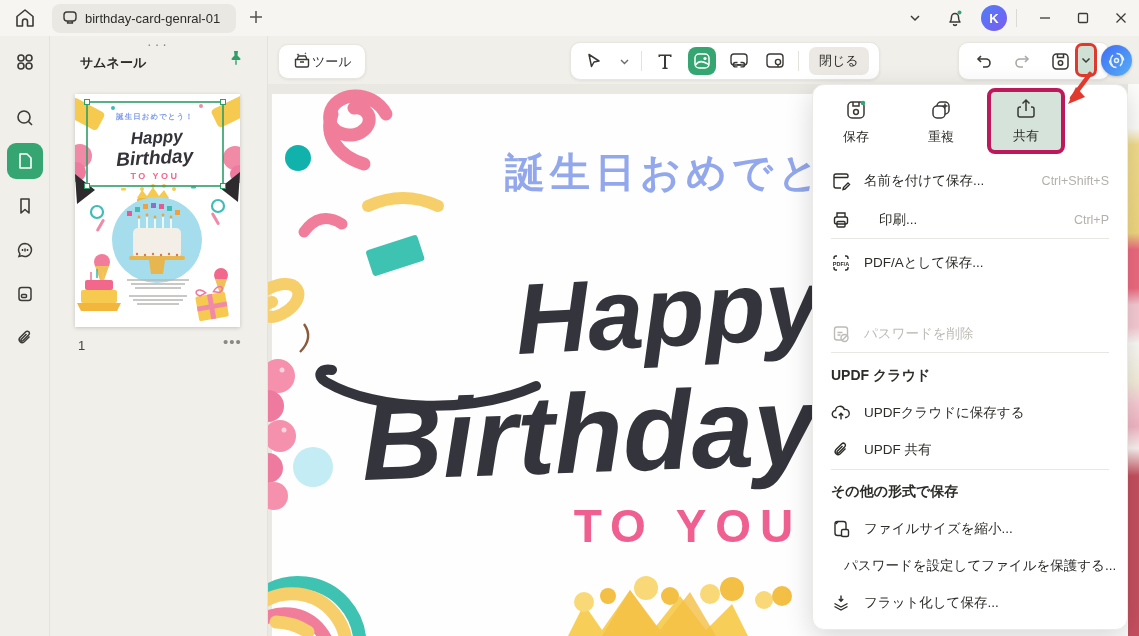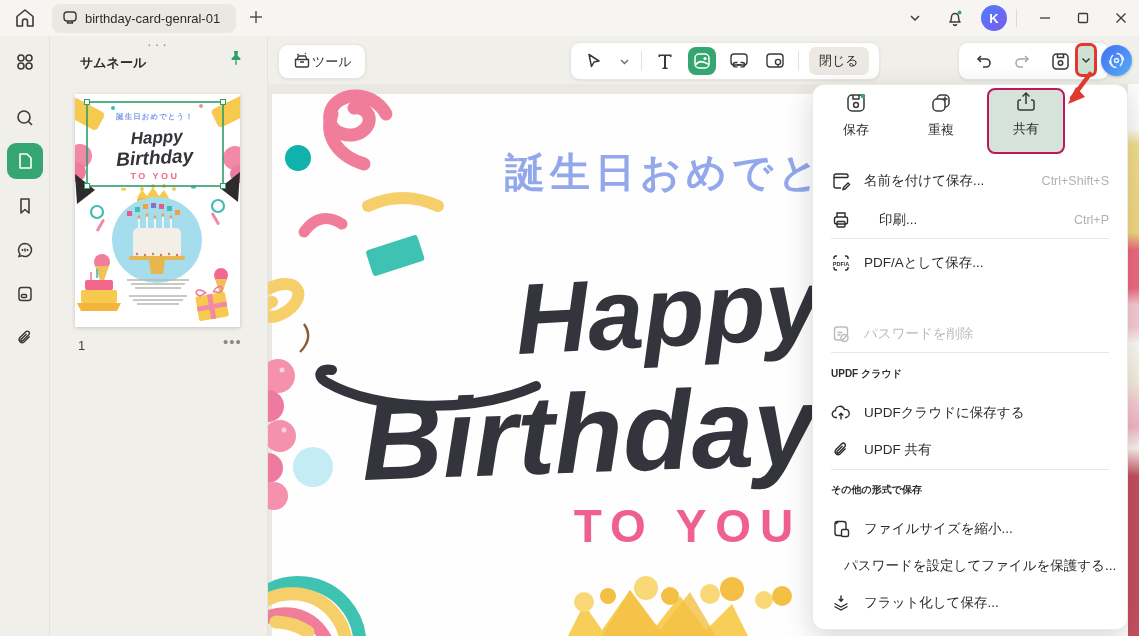--- a/index.html
+++ b/index.html
@@ -37,26 +37,26 @@
   .tb-sep{width:1px;height:20px;background:#e4e2dd;}
   .close-btn{background:#ece9e4;border-radius:7px;font-size:13px;color:#2c2c29;padding:5px 10px;cursor:pointer;}
   .right-toolbar{position:absolute;left:958px;top:42px;width:152px;height:38px;display:flex;align-items:center;gap:12px;padding:0 12px;}
   .ai-btn{position:absolute;left:1101px;top:45px;width:31px;height:31px;border-radius:50%;background:linear-gradient(135deg,#3f6df5,#57b0f6);display:flex;align-items:center;justify-content:center;cursor:pointer;box-shadow:0 1px 3px rgba(0,0,0,.2);}
 
   
   .canvas{position:absolute;left:268px;top:84px;width:871px;height:552px;background:#e9e8e3;}
 
   
   .menu{position:absolute;left:812px;top:84px;width:316px;height:546px;background:#fff;border-radius:12px;box-shadow:0 8px 28px rgba(0,0,0,.16);border:1px solid #eceae6;}
-  .quick{position:absolute;top:6px;width:70px;height:62px;display:flex;flex-direction:column;align-items:center;gap:6px;font-size:13px;color:#2c2c29;cursor:pointer;border-radius:8px;}
-  .quick.share{background:#d6e3da;border:2px solid #be185d;width:78px;height:66px;top:3px;}
+  .quick{position:absolute;top:6px;width:70px;height:62px;display:flex;flex-direction:column;align-items:center;justify-content:center;gap:6px;font-size:13px;color:#2c2c29;cursor:pointer;border-radius:8px;}
+  .quick.share{background:#d6e3da;border:4px solid #be185d;width:78px;height:66px;top:3px;}
   .menu-item{position:absolute;left:18px;right:18px;height:24px;display:flex;align-items:center;gap:13px;font-size:13.5px;color:#2c2c29;cursor:pointer;white-space:nowrap;}
   .menu-item .sc{margin-left:auto;color:#b3b1ac;font-size:12.5px;}
   .menu-item.disabled{color:#bdbbb6;cursor:default;}
-  .menu-sec{position:absolute;left:18px;font-size:10px;font-weight:700;color:#2c2c29;}
+  .menu-sec{position:absolute;left:18px;font-size:14px;font-weight:700;color:#2c2c29;}
   .menu-div{position:absolute;left:18px;right:18px;height:1px;background:#e9e7e2;}
 
   
   .red-box-chevron{position:absolute;left:1075px;top:43px;width:22px;height:34px;border:3px solid #e0392e;border-radius:7px;background:#cfe0d4;display:flex;align-items:center;justify-content:center;color:#3a3936;cursor:pointer;}
   .sliver{position:absolute;left:1128px;top:84px;width:11px;height:552px;
     background:linear-gradient(#fdfdfc 0%,#fdfdfc 8%,#f2dd8d 11%,#f0d780 27%,#ee6a80 30%,#ee6a80 37%,#f7cbd4 40%,#f7cbd4 44%,#fbfbf8 47%,#f4eedb 54%,#f7cbd4 58%,#f2b7c4 62%,#fbf3f1 66%,#c6505f 71%,#c6505f 100%);}
   svg text{user-select:none;}
 </style>
 </head>
 <body>

